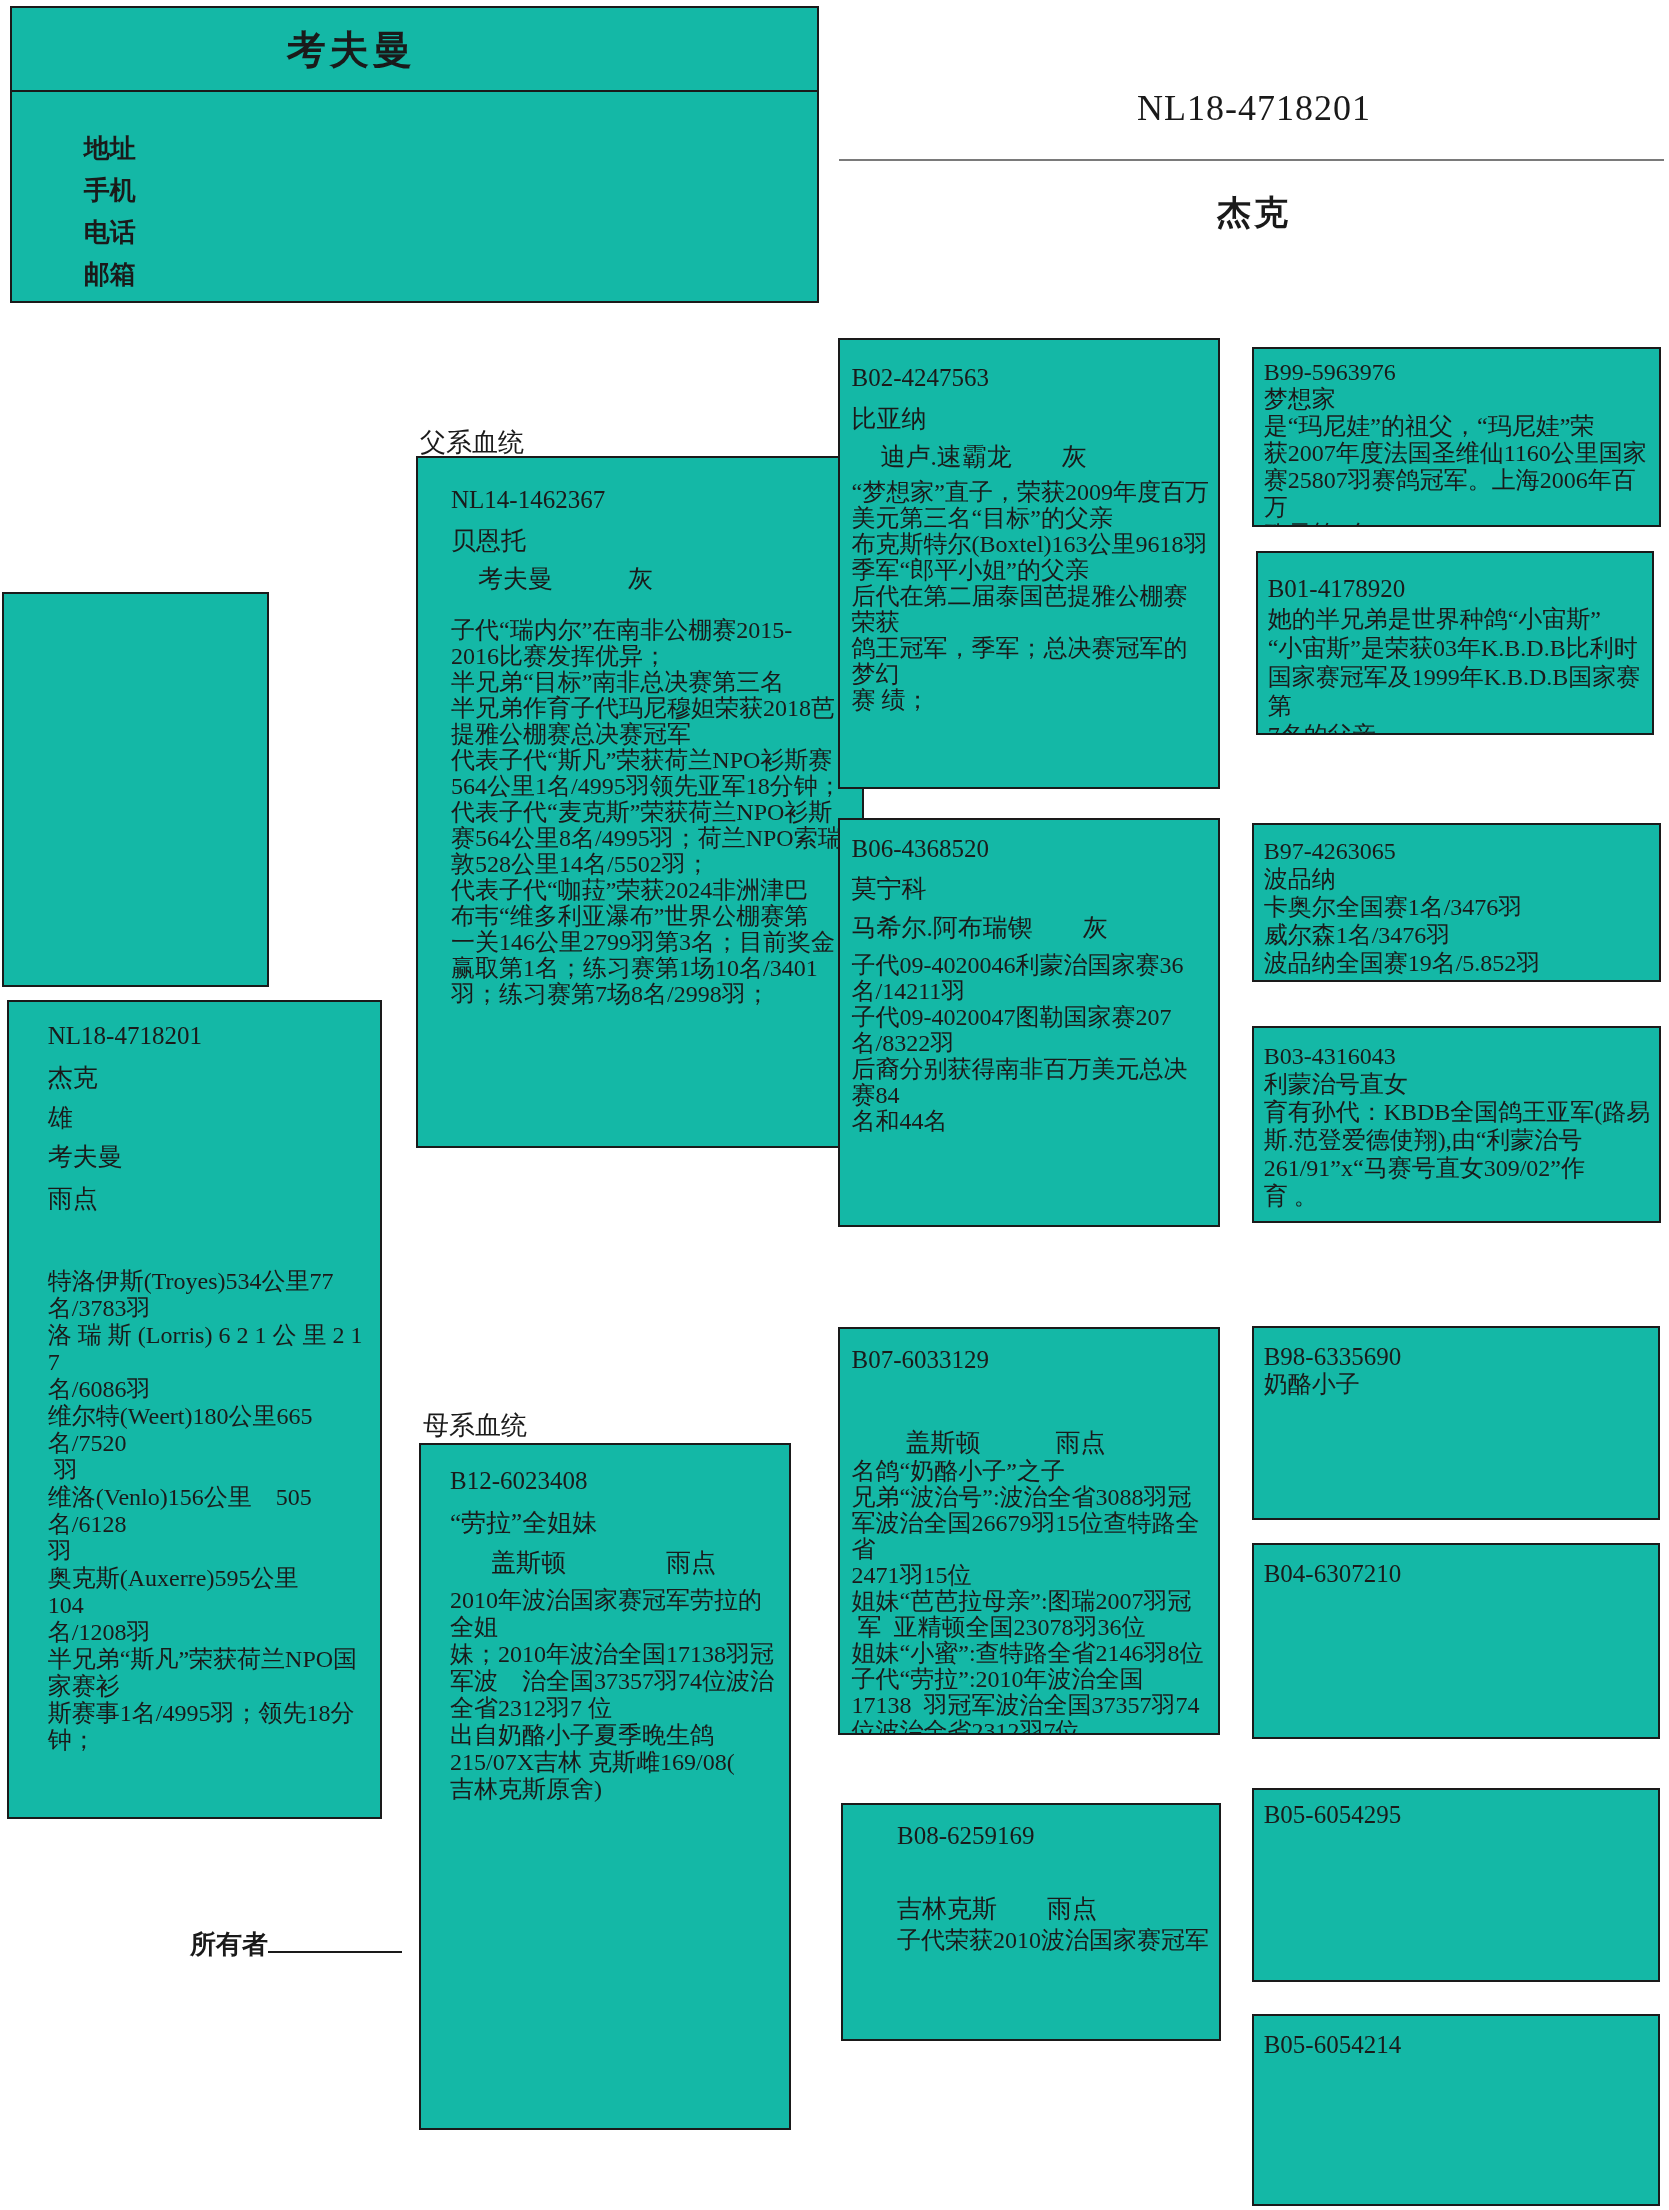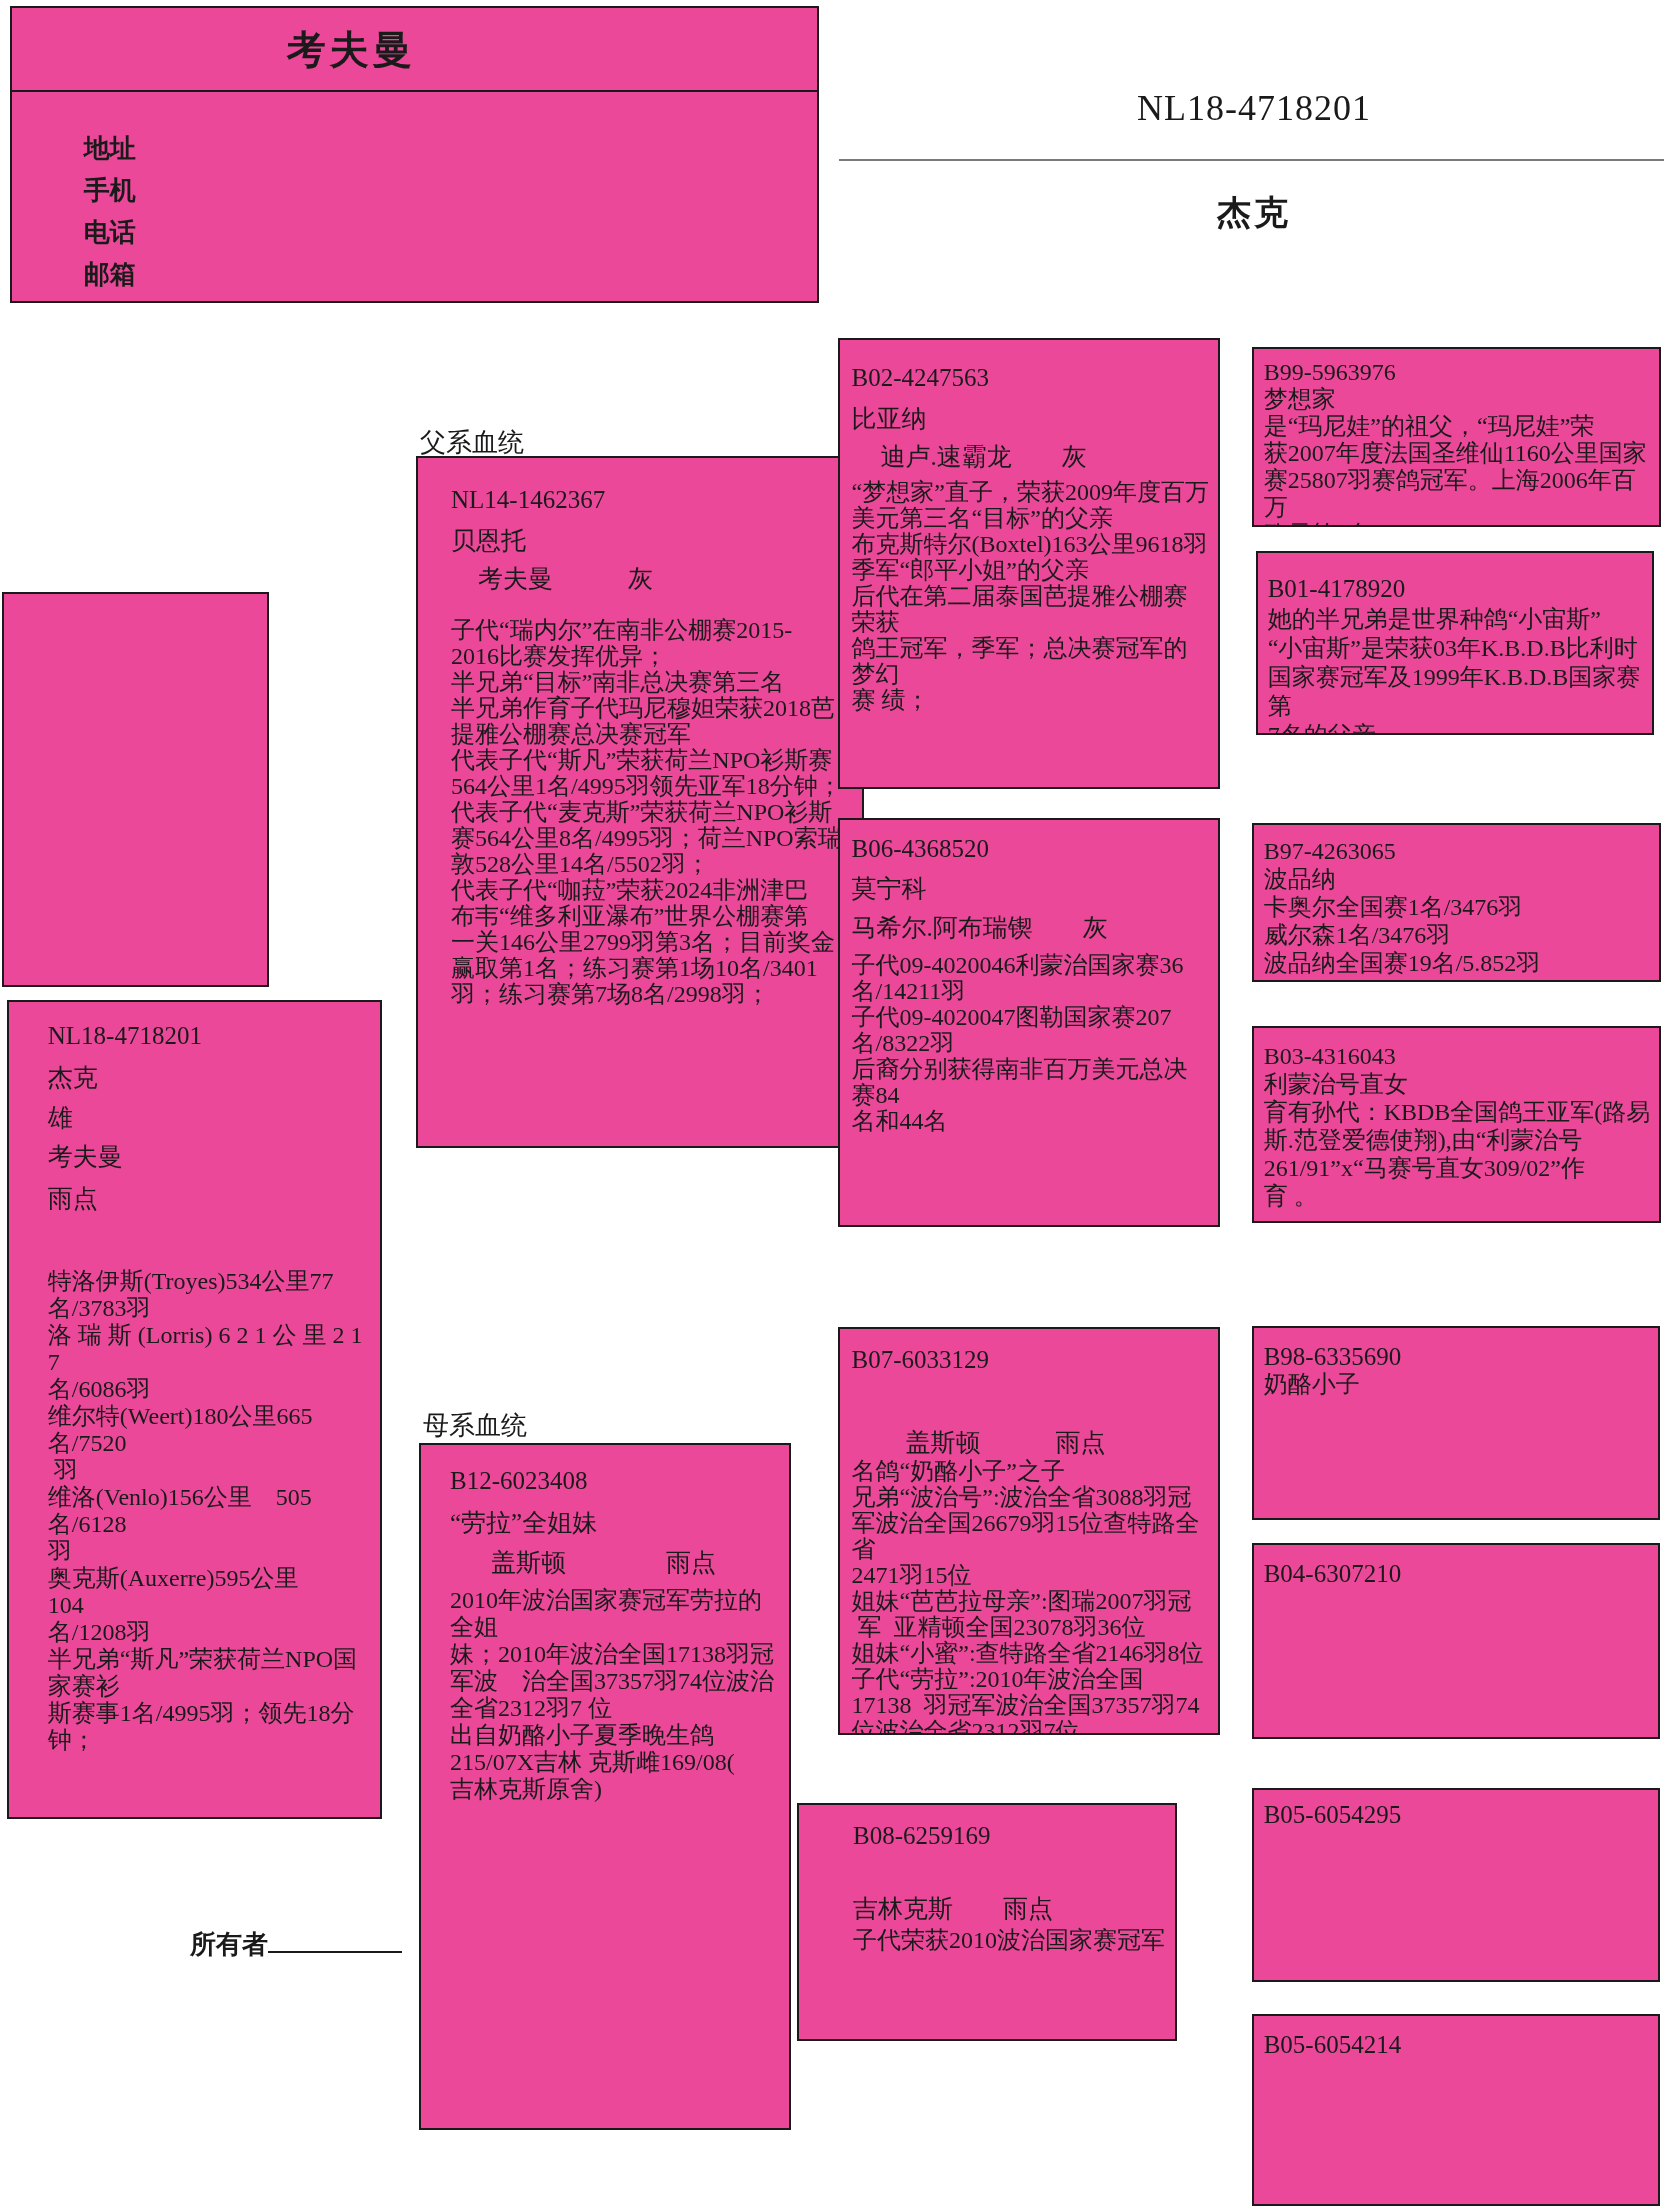--- a/index.html
+++ b/index.html
@@ -8,21 +8,21 @@
     width:1669px;height:2211px;
     background:#ffffff;
     font-family:"Liberation Serif","DejaVu Serif",serif;
     color:#1a1a1a;
     overflow:hidden;
   }
   .abs{position:absolute;}
   .box{
     position:absolute;
     border:2.9px solid #1a1a1a;
-    background:#ec4899;
+    background:#14b8a6;
     box-sizing:border-box;
     overflow:hidden;
   }
   .txt{white-space:pre-wrap;}
   .ring{font-size:25px;line-height:29px;}
   .name,.sex,.loft,.color,.strain{font-size:25px;line-height:29px;}
   .desc{font-size:24px;line-height:26px;}
 
   
   #breeder-card{left:9.7px;top:5.8px;width:809px;height:297px;}
@@ -68,21 +68,21 @@
 
   #box-b06{left:838px;top:818px;width:382px;height:409px;padding:13.6px 7.8px 0 11.6px;}
   #box-b06 .name{margin-top:11.6px;}
   #box-b06 .strain{margin-top:9.7px;}
   #box-b06 .desc{margin-top:9.7px;}
 
   #box-b07{left:838px;top:1327px;width:382px;height:408px;padding:15.5px 7.8px 0 11.6px;}
   #box-b07 .strain{margin-top:54px;padding-left:54px;}
   #box-b07 .desc{margin-top:1.9px;}
 
-  #box-b08{left:797px;top:1803px;width:380px;height:238px;padding:15.5px 7.8px 0 54px;}
+  #box-b08{left:841px;top:1803px;width:380px;height:238px;padding:15.5px 7.8px 0 54px;}
   #box-b08 .strain{margin-top:44px;}
   #box-b08 .desc{margin-top:4.9px;}
 
   
   #box-b99{left:1252px;top:347px;width:409px;height:180px;padding:9.7px 7.8px 0 9.7px;}
   #box-b99 .ring,#box-b99 .name{font-size:24px;line-height:27px;}
   #box-b99 .desc{line-height:27px;}
 
   #box-b01{left:1256px;top:551px;width:398px;height:184px;padding:21.3px 7.8px 0 9.7px;}
   #box-b01 .desc{margin-top:1.9px;line-height:29px;}

